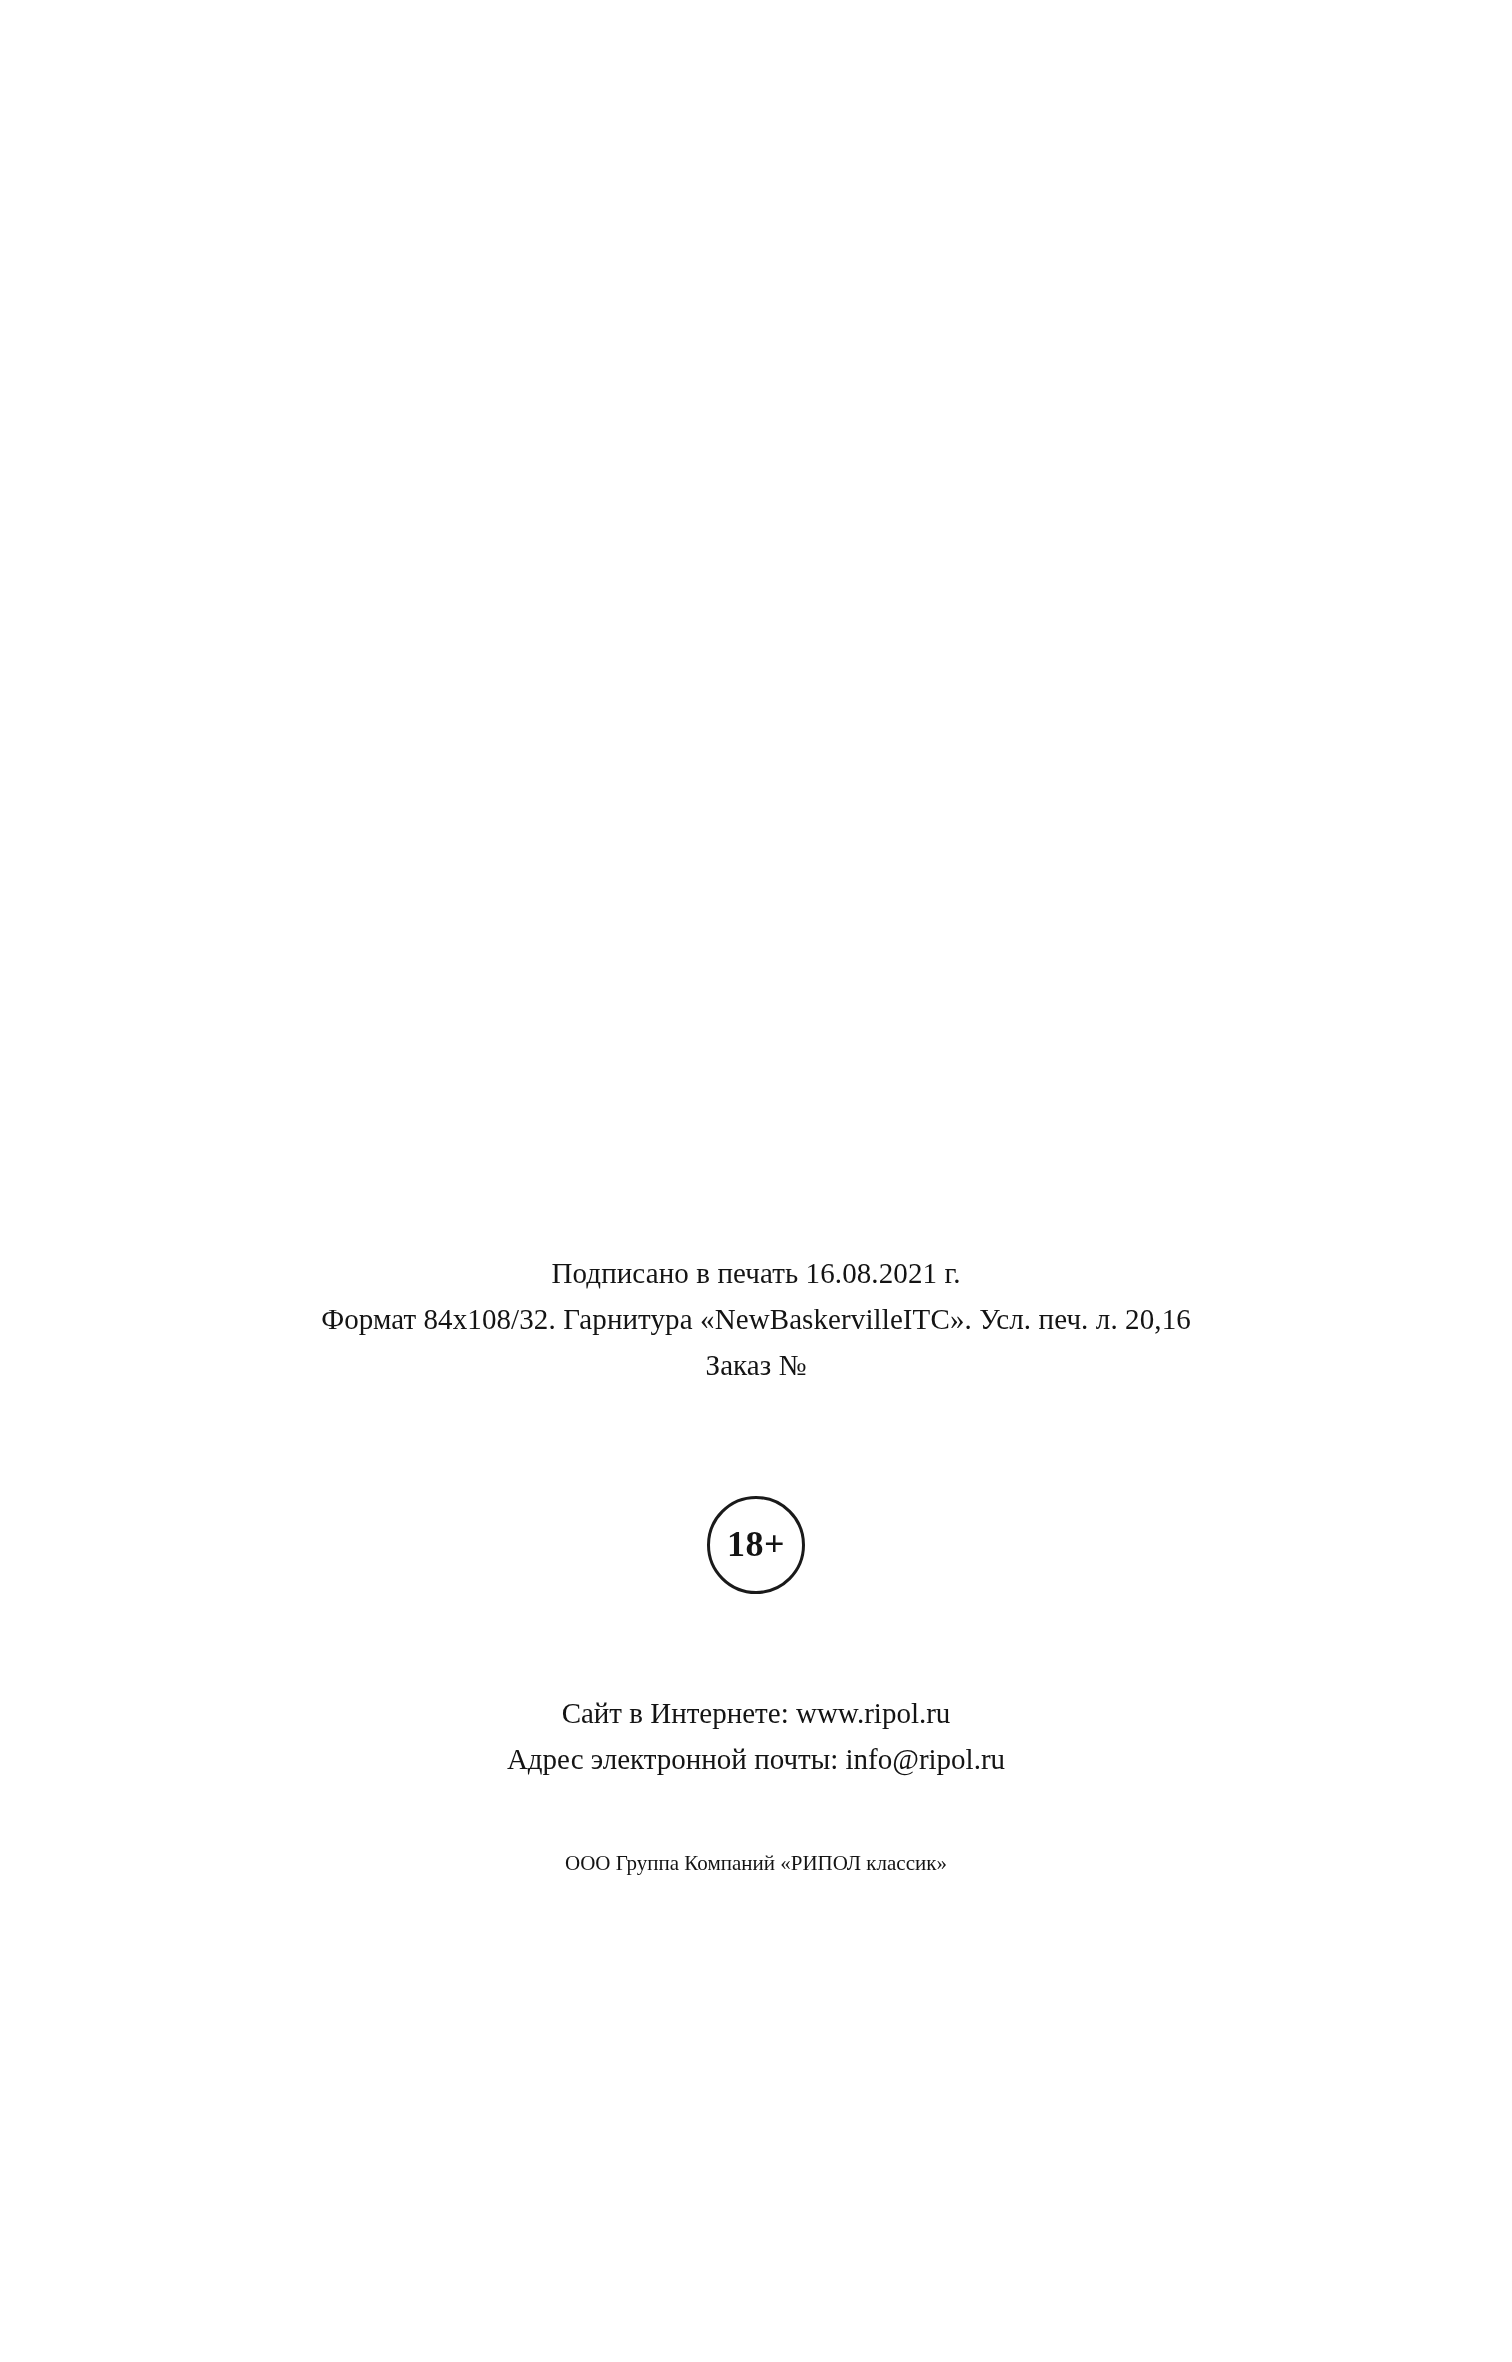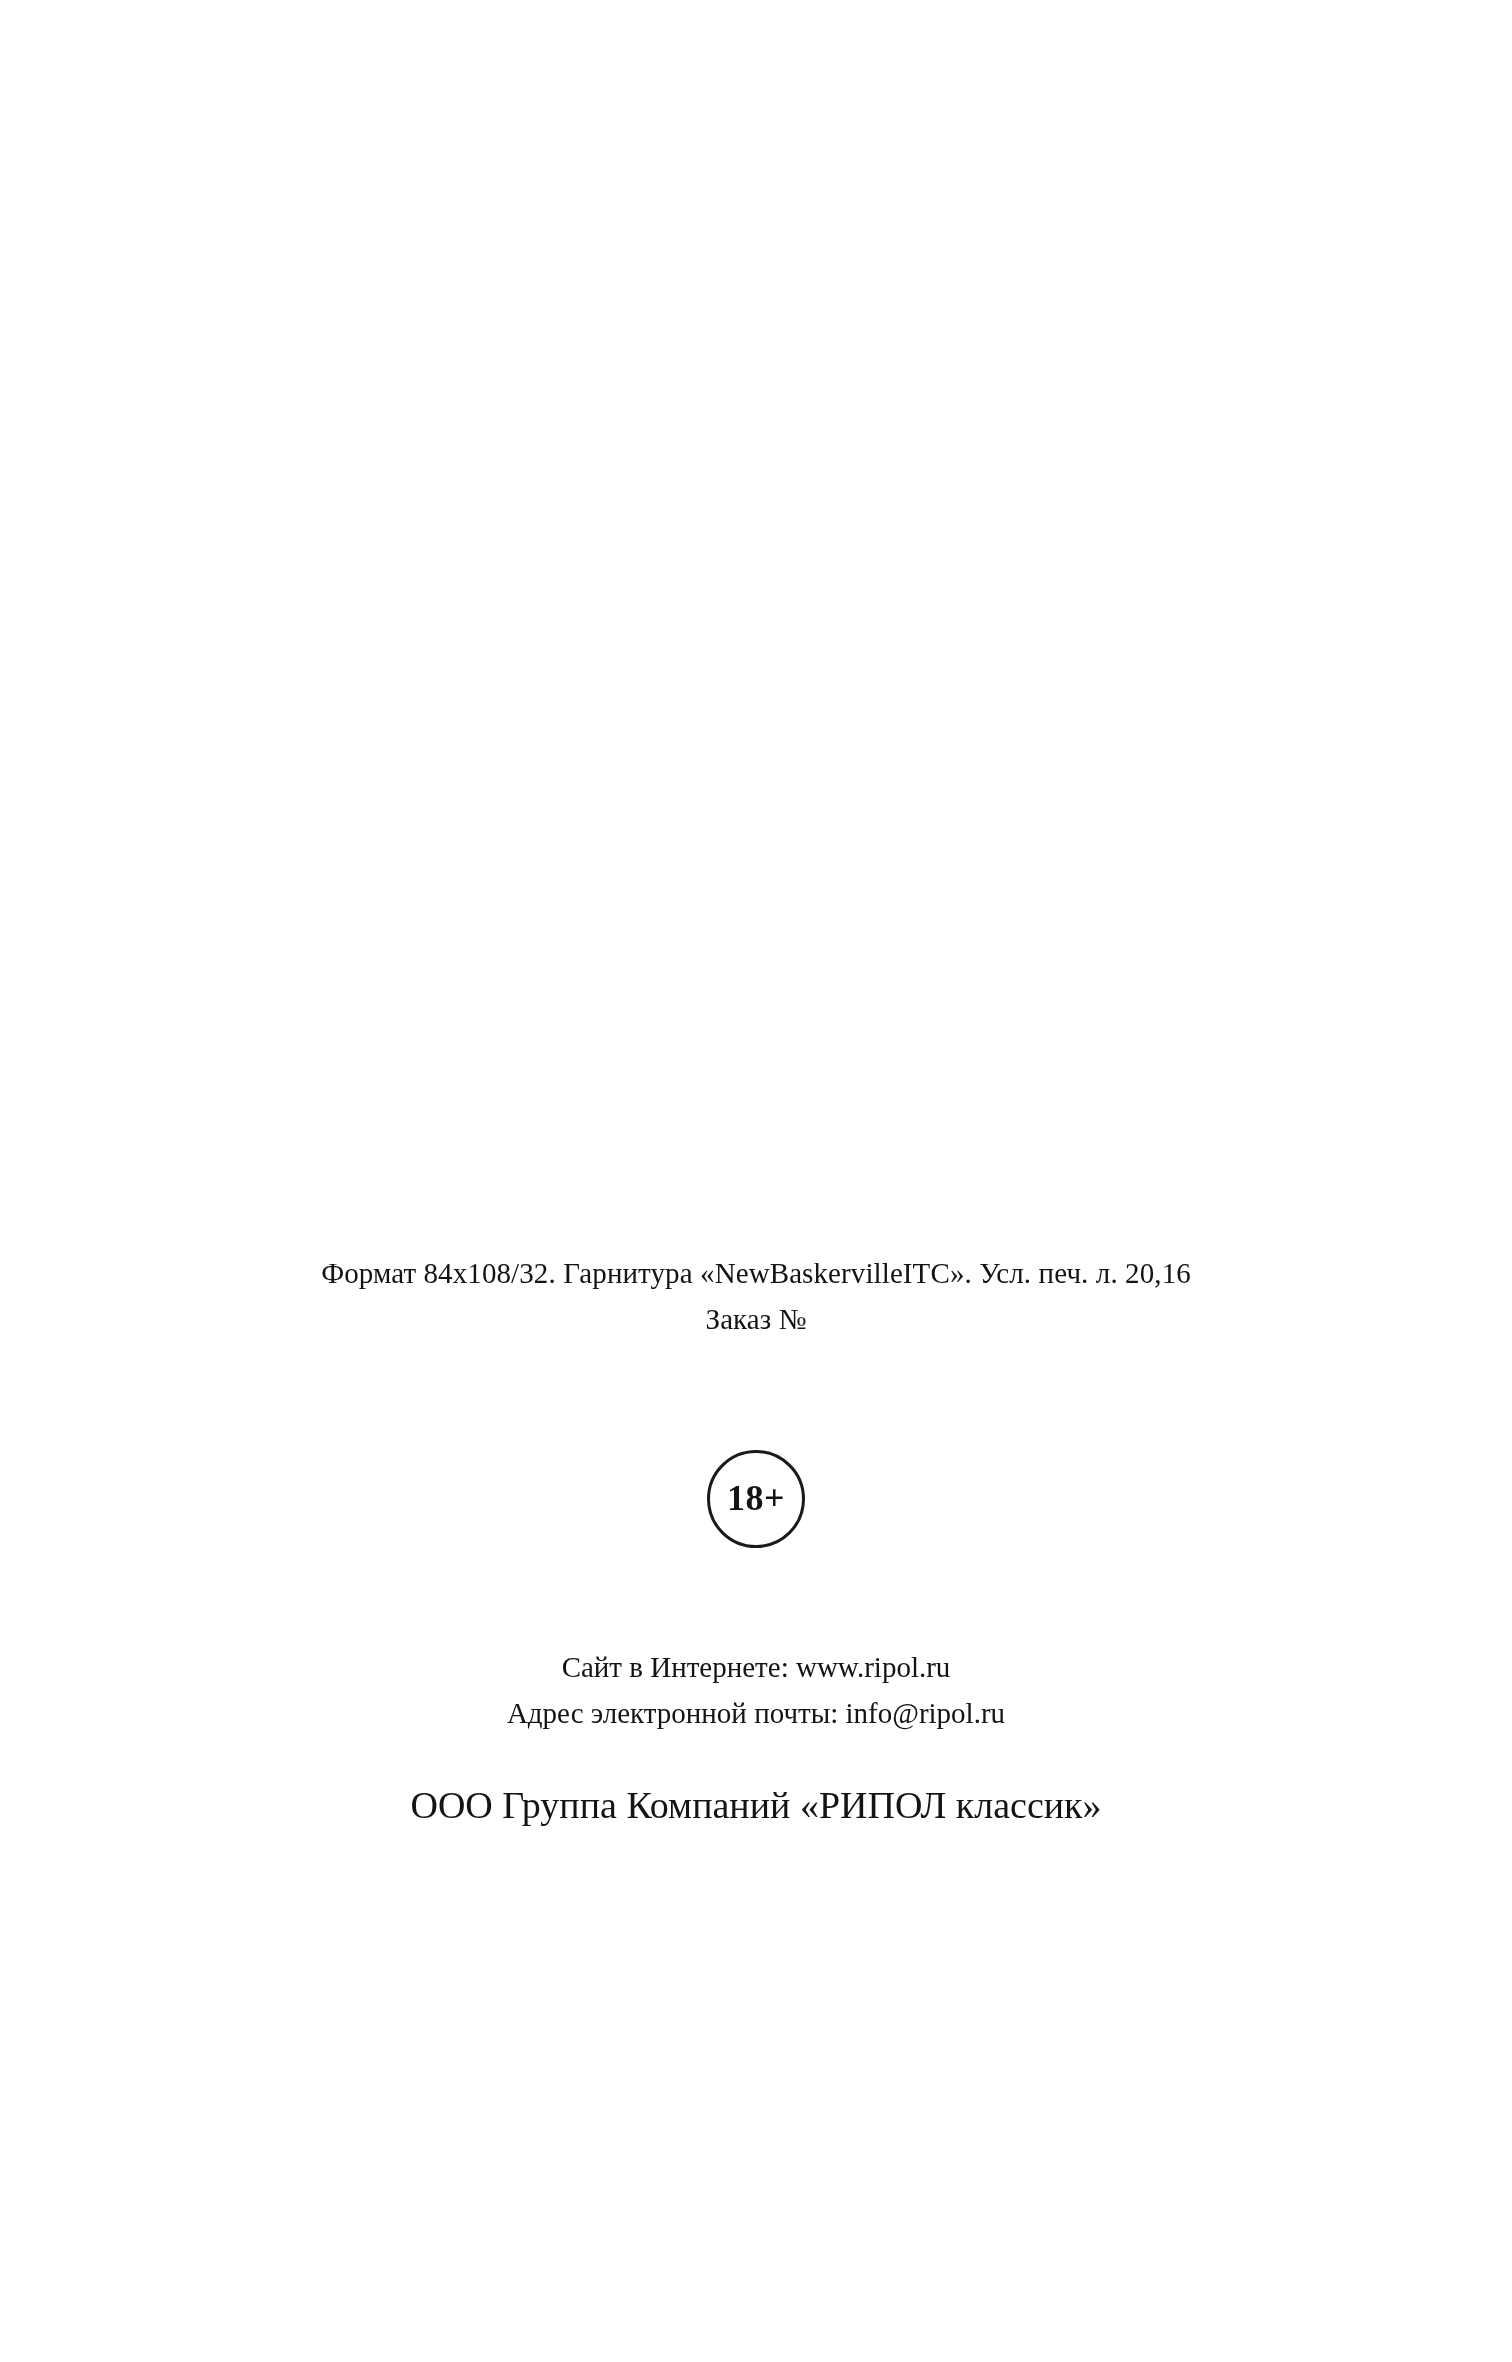--- a/index.html
+++ b/index.html
@@ -73,22 +73,22 @@
     top: -1px;
   }
 
   .contact-block {
     margin-top: 96px;
     font-size: 29px;
     line-height: 46px;
   }
 
   .publisher-block {
-    margin-top: 46px;
-    font-size: 38px;
+    margin-top: 58px;
+    font-size: 21px;
     line-height: 46px;
   }
 
   .publisher-name {
     display: block;
     white-space: nowrap;
   }
 
   .publisher-address {
     display: block;
@@ -96,20 +96,21 @@
   }
 </style>
 </head>
 <body>
 
 <div class="page">
 
   <div class="colophon">
 
     <div class="imprint-block">
+      <span class="imprint-line">Подписано в печать 16.08.2021 г.</span>
       <span class="imprint-line">Формат 84x108/32. Гарнитура «NewBaskervilleITC». Усл. печ. л. 20,16</span>
       <span class="imprint-line">Заказ №</span>
     </div>
 
     <div class="age-badge-wrap">
       <div class="age-badge">
         <span class="age-badge-label">18+</span>
       </div>
     </div>
 

